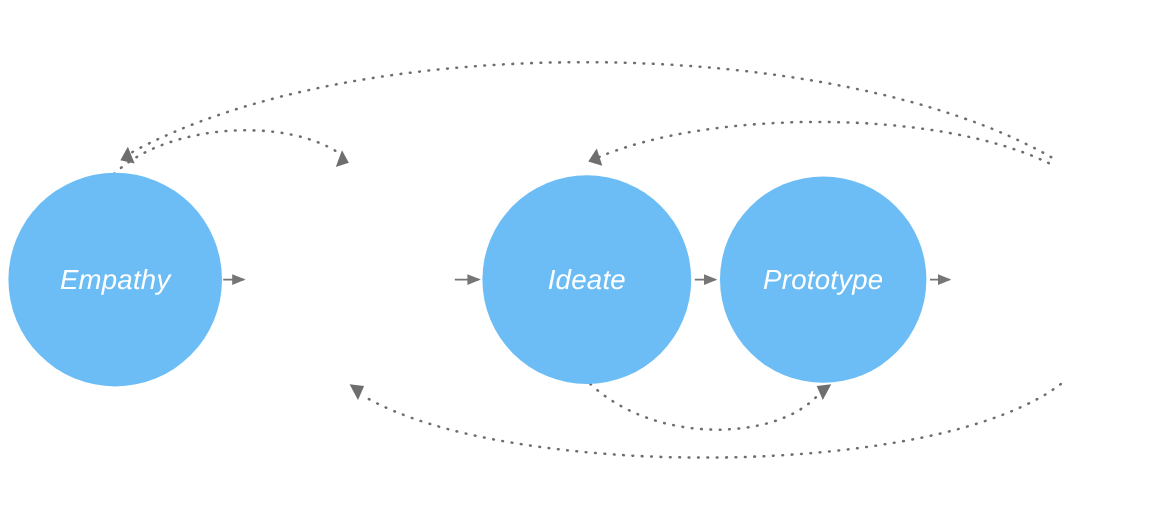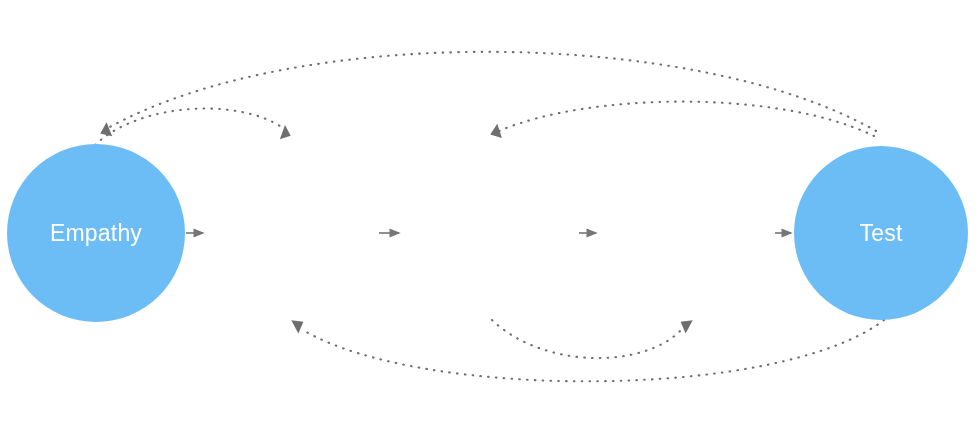--- a/index.html
+++ b/index.html
@@ -26,20 +26,21 @@
     width: 980px;
     height: 424px;
   }
   .stage-node {
     position: absolute;
     border-radius: 50%;
     display: flex;
     align-items: center;
     justify-content: center;
     box-sizing: border-box;
+    font-style: italic;
   }
   .stage-label {
     color: #ffffff;
     font-family: "Liberation Sans", sans-serif;
     font-weight: 300;
     font-size: 23px;
     letter-spacing: 0.2px;
     line-height: 1;
     white-space: nowrap;
     user-select: none;
@@ -82,19 +83,22 @@
       <polygon points="294,324 304,316 304,331" transform="rotate(152 299,324)"></polygon>
       <polygon points="690,324 680,316 680,331" transform="rotate(-152 685,324)"></polygon>
     </g>
   </svg>
 
   <div class="stage-node" style="left:7px; top:144px; width:178px; height:178px; background:#6cbdf5;">
     <span class="stage-label">Empathy</span>
   </div>
 
 
+  <div class="stage-node" style="left:402px; top:146px; width:174px; height:174px; background:#6cbdf5;">
+    <span class="stage-label">Ideate</span>
+  </div>
 
+  <div class="stage-node" style="left:600px; top:147px; width:172px; height:172px; background:#6cbdf5;">
+    <span class="stage-label">Prototype</span>
+  </div>
 
-  <div class="stage-node" style="left:794px; top:146px; width:174px; height:174px; background:#6cbdf5;">
-    <span class="stage-label">Test</span>
-  </div>
 
 </div>
 
 </body></html>

